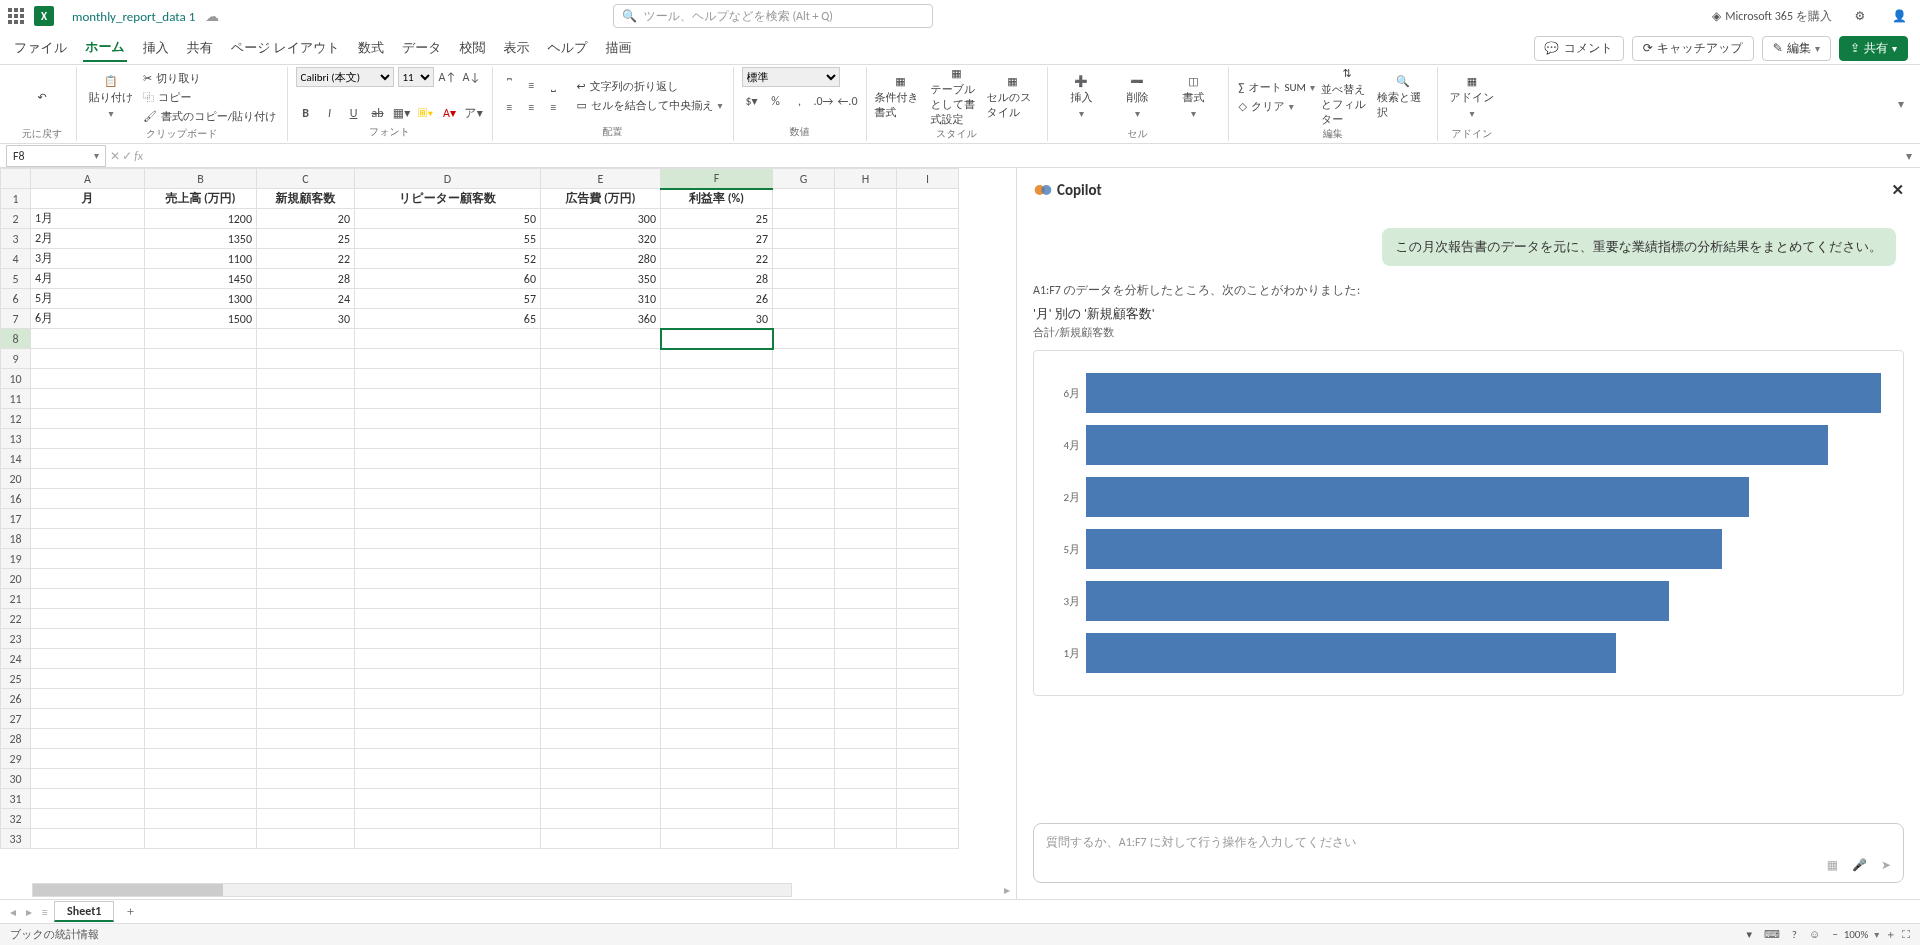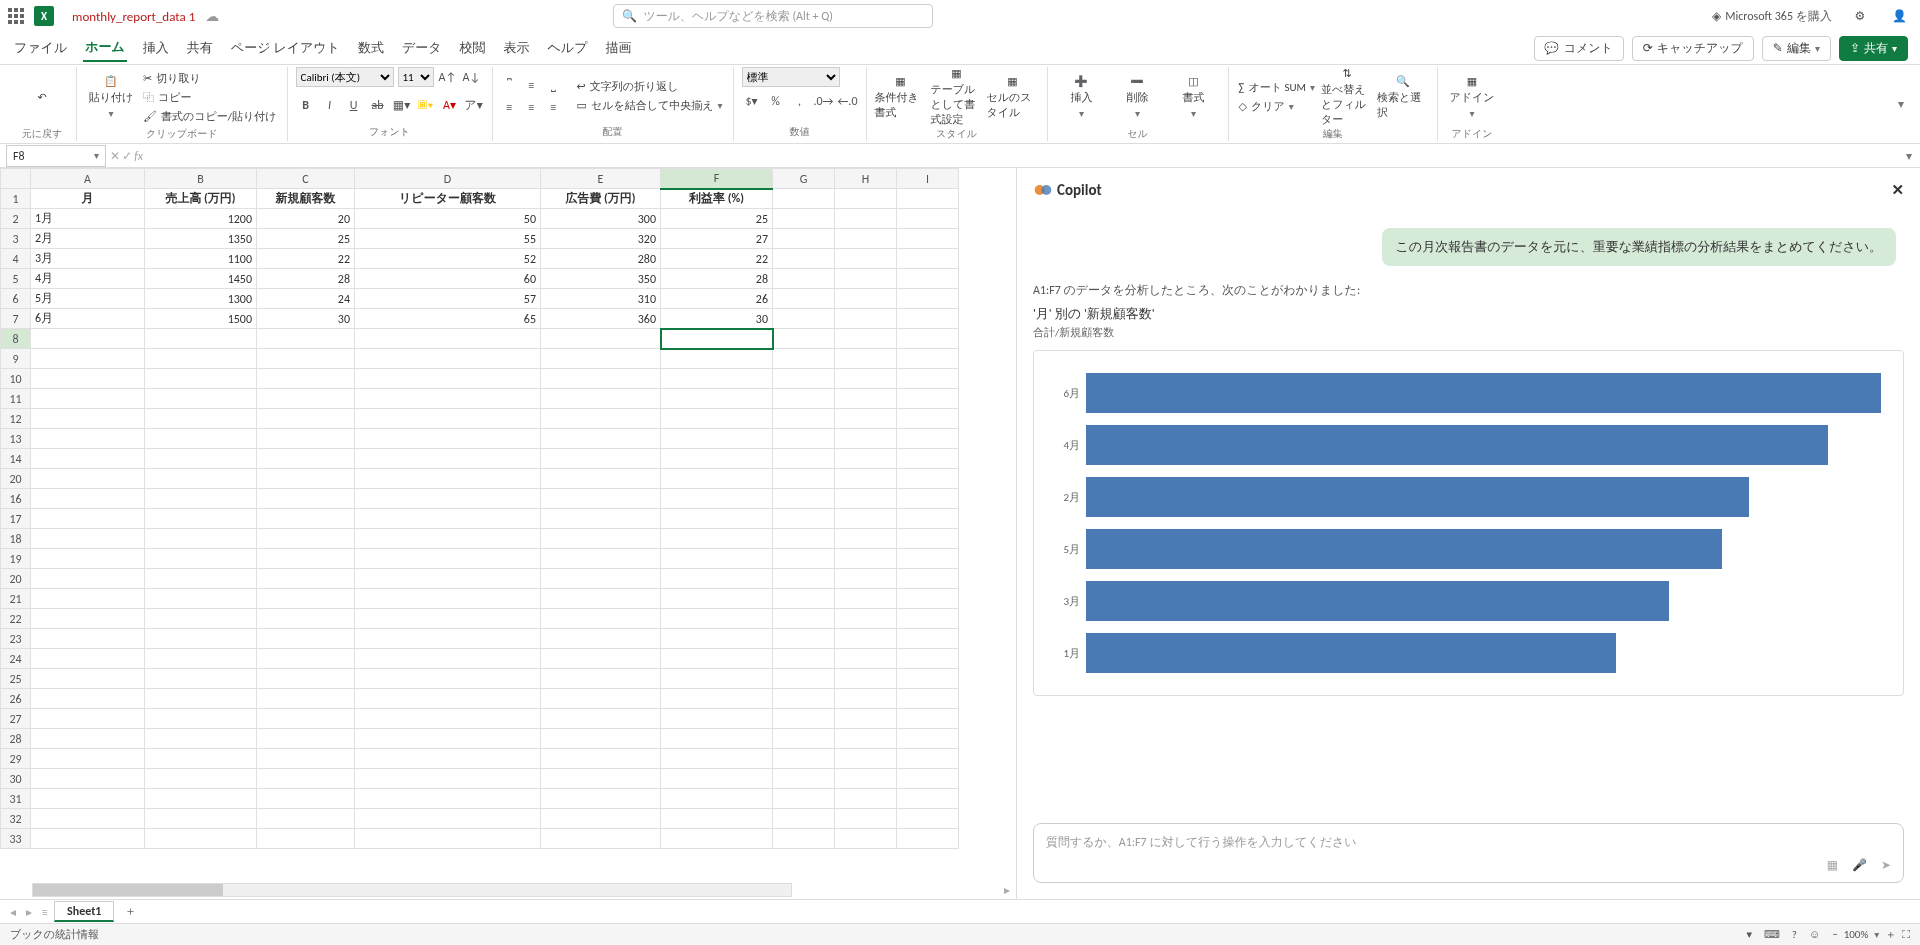--- a/index.html
+++ b/index.html
@@ -3,21 +3,21 @@
 <meta charset="utf-8">
 <style>
 * { margin:0; padding:0; box-sizing:border-box; font-family:"Segoe UI",Calibri,sans-serif; }
 body { width:1920px; height:945px; background:#fff; overflow:hidden; font-size:12px; color:#333; }
 
 
 .titlebar { height:32px; display:flex; align-items:center; padding:0 8px; gap:10px; }
 .waffle { width:16px; height:16px; display:grid; grid-template:repeat(3,4px)/repeat(3,4px); gap:2px; }
 .waffle span { background:#666; }
 .xl-icon { width:20px; height:20px; background:#107c41; color:#fff; display:flex; align-items:center; justify-content:center; font-size:11px; font-weight:bold; border-radius:2px; }
-.doc-name { font-size:13px; margin-left:8px; color:#b91c1c; }
+.doc-name { font-size:13px; margin-left:8px; color:#0f766e; }
 .cloud-icon { color:#999; font-size:14px; }
 .search-wrap { margin:0 auto; width:320px; height:24px; background:#fff; border:1px solid #ccc; border-radius:4px; display:flex; align-items:center; padding:0 8px; color:#999; gap:6px; }
 .titlebar-right { display:flex; align-items:center; gap:16px; margin-left:auto; color:#555; }
 .premium { display:flex; align-items:center; gap:4px; font-size:12px; }
 .icon-btn { width:24px; height:24px; display:flex; align-items:center; justify-content:center; color:#555; cursor:pointer; }
 
 
 .tabs-row { height:32px; display:flex; align-items:center; padding:0 12px; gap:14px; font-size:13px; }
 .tab { padding:4px 2px; color:#444; cursor:pointer;text-align:center; }
 .tab.active { color:#107c41; font-weight:600; border-bottom:2px solid #107c41; }
@@ -195,21 +195,21 @@
           </div>
         <div class="small-item">
             <span>🖌</span>
             <span>書式のコピー/貼り付け</span>
           </div>
       </div>
     </div>
     <div class="grp-label">クリップボード</div>
   </div>
   <div class="grp">
-    <div class="grp-body" style="flex-direction:column;align-items:flex-start;gap:8px;">
+    <div class="grp-body" style="flex-direction:column;align-items:flex-start;gap:16px;">
       <div class="fmt-row">
         <select class="font-sel"><option>Calibri (本文)</option></select>
         <select class="size-sel"><option>11</option></select>
         <button class="fmt-btn">A↑</button>
         <button class="fmt-btn">A↓</button>
       </div>
       <div class="fmt-row">
         <button class="fmt-btn">
             <b>B</b>
           </button>

